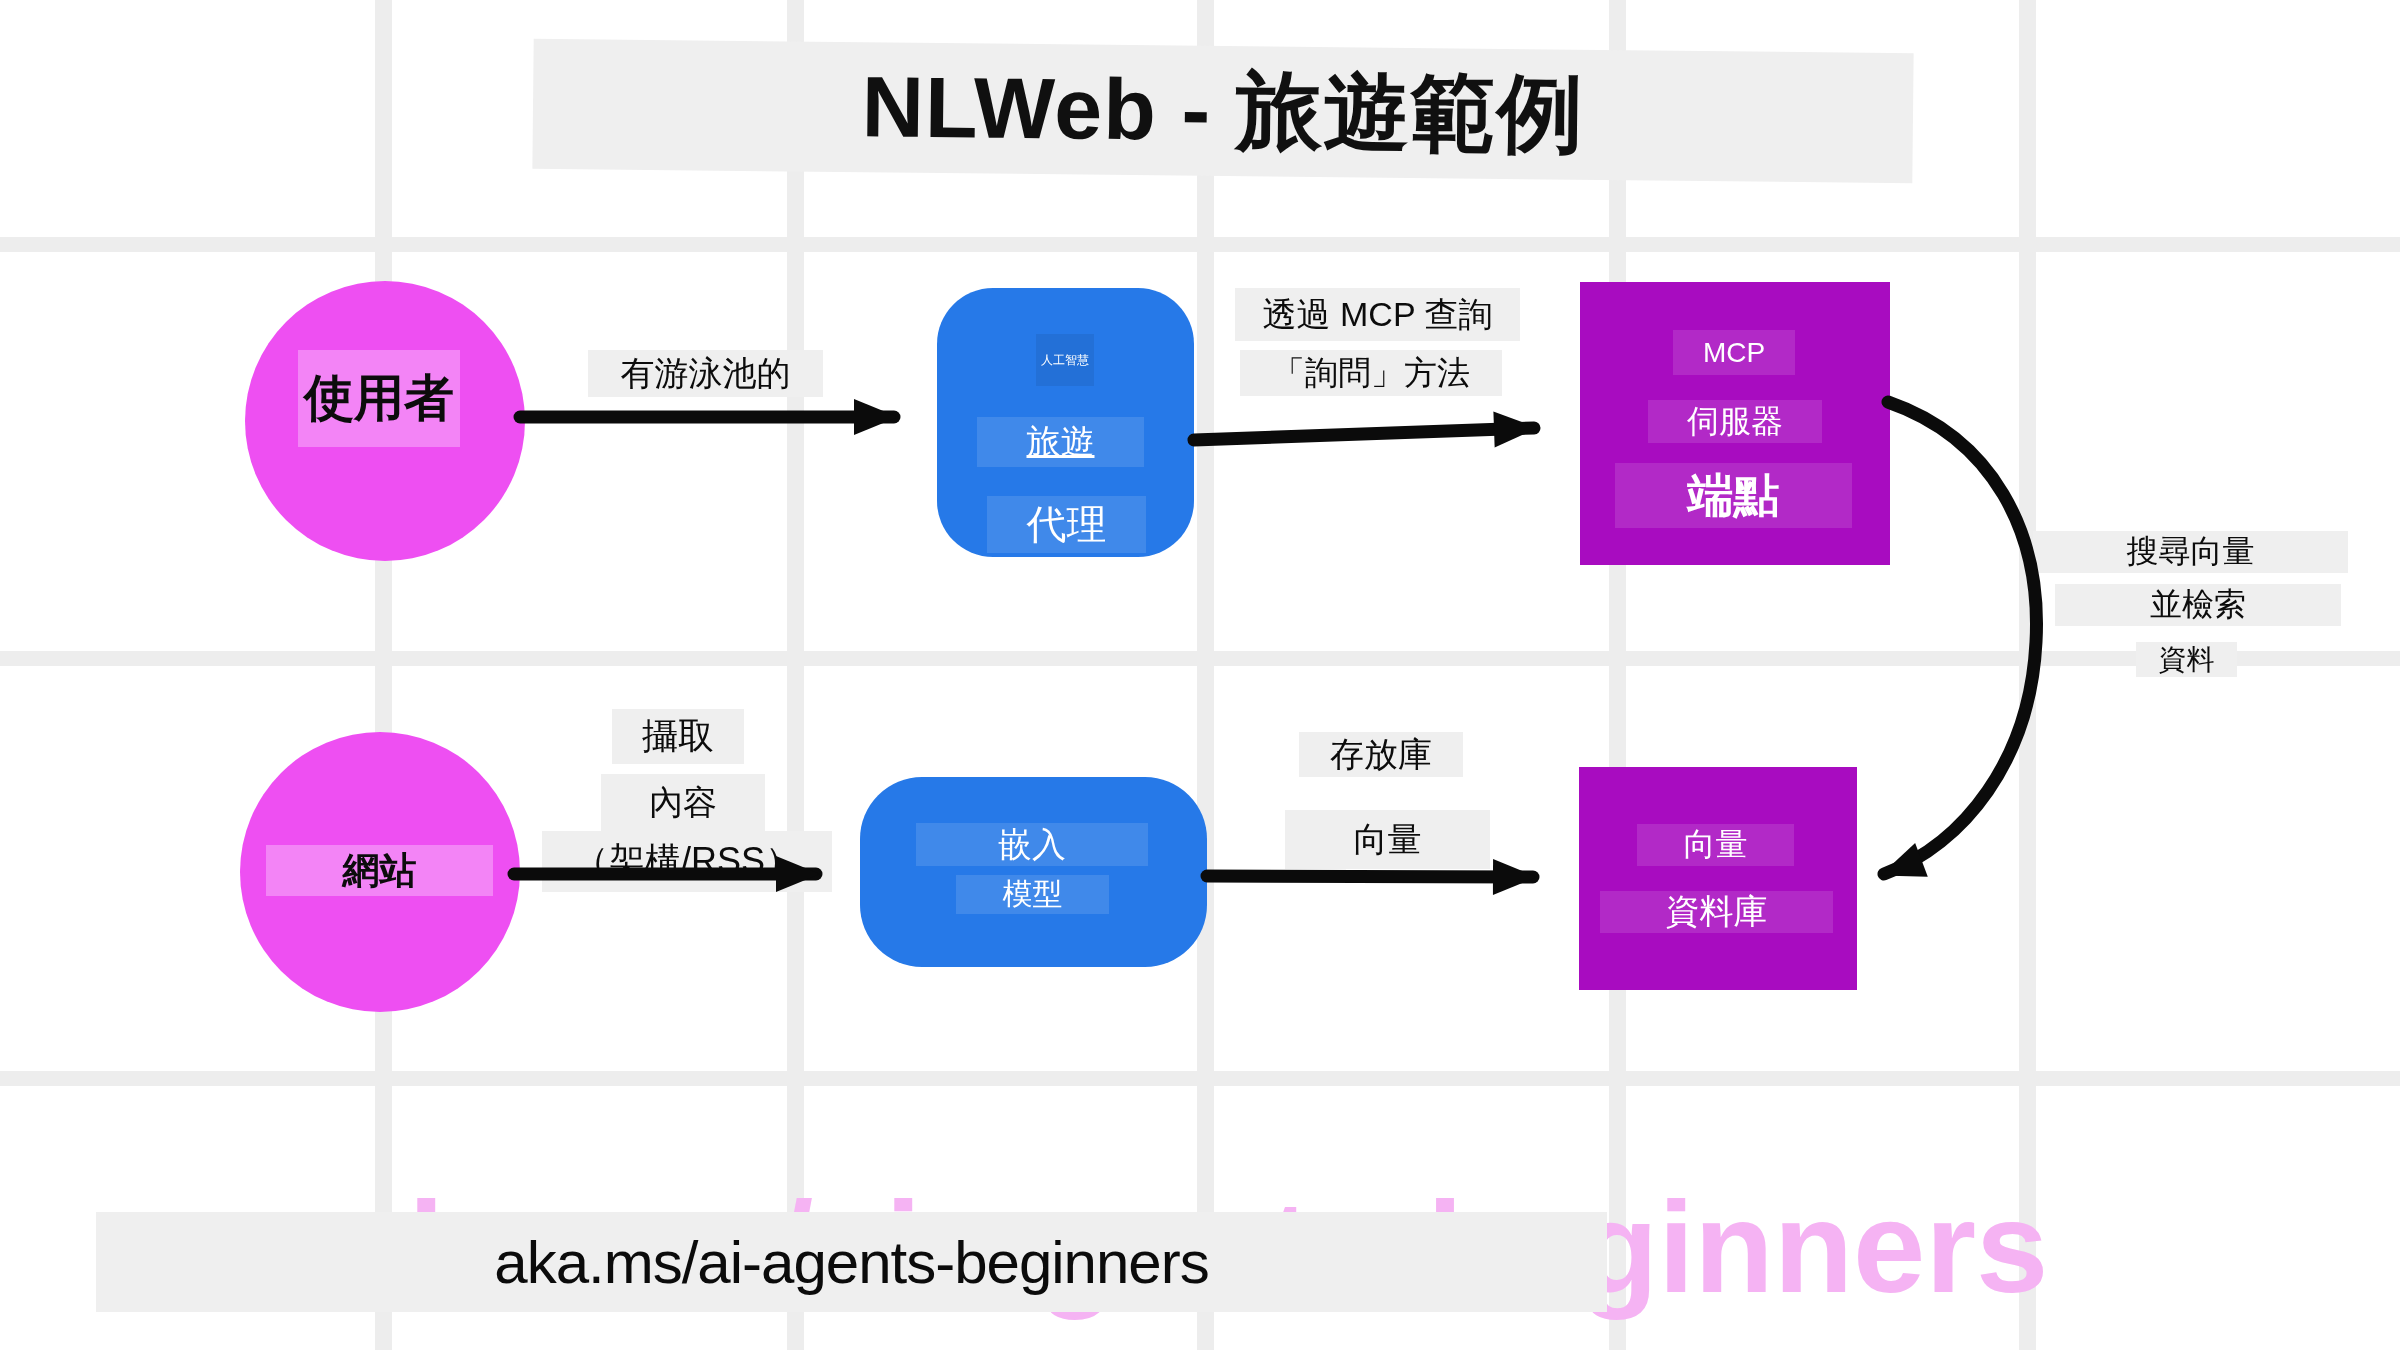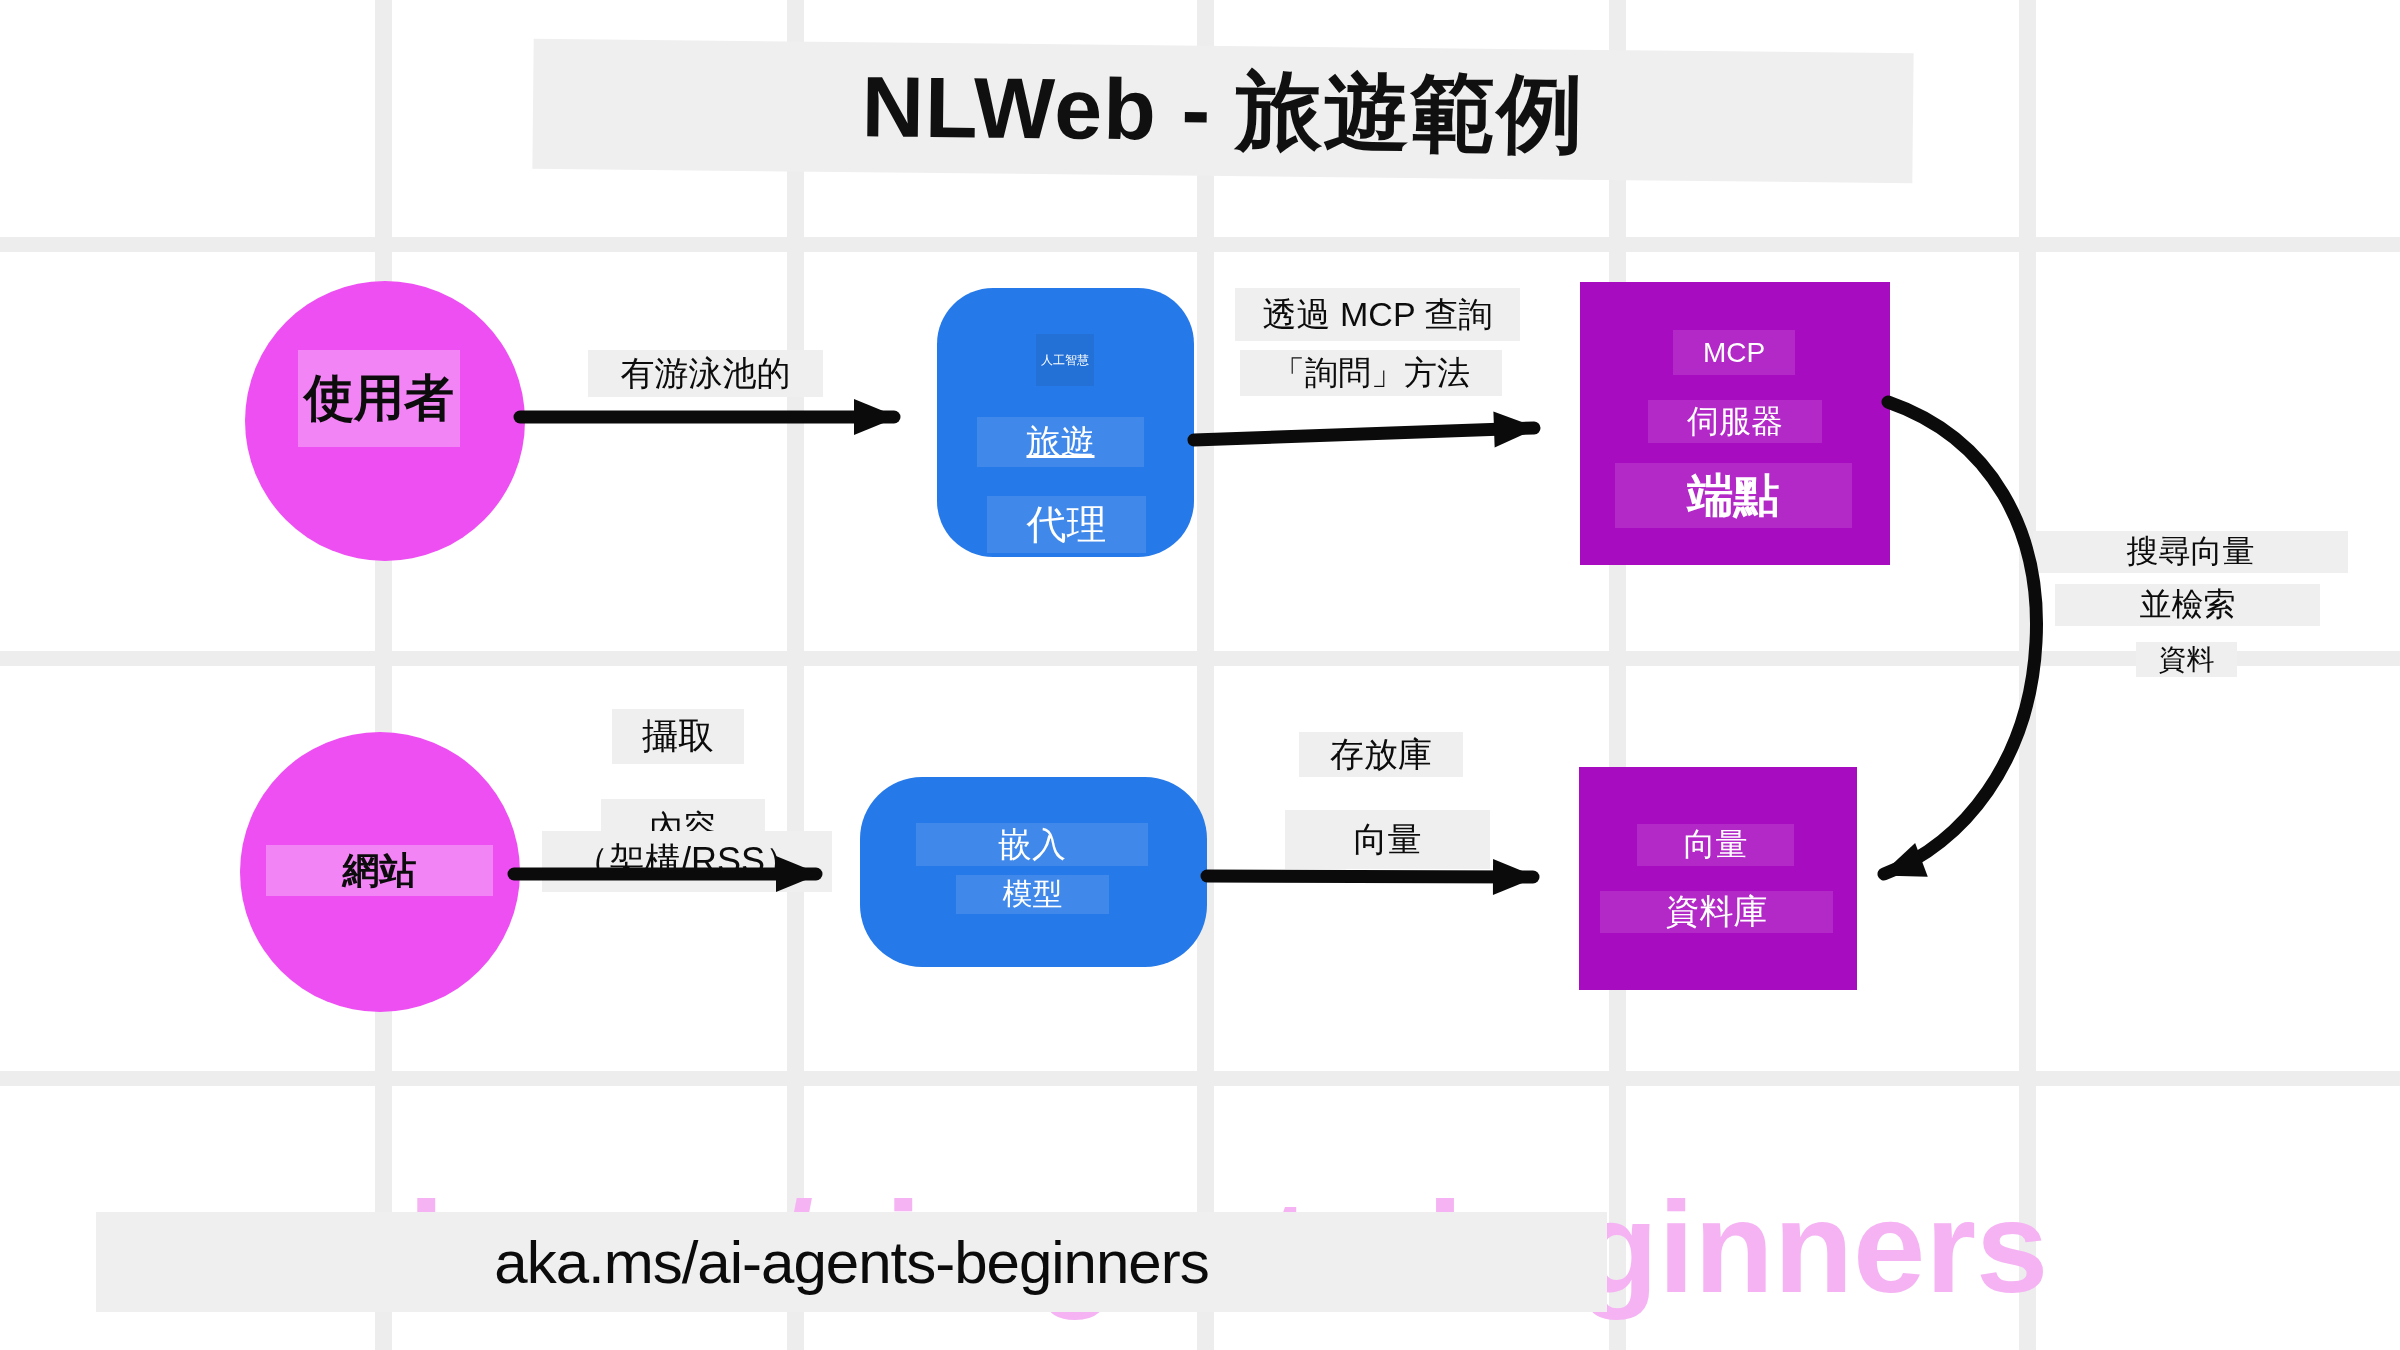--- a/index.html
+++ b/index.html
@@ -103,25 +103,25 @@
     <div class="inner-band" style="left:58px;top:57px;width:157px;height:42px;font-size:32px;">向量</div>
     <div class="inner-band" style="left:21px;top:124px;width:233px;height:42px;font-size:34px;">資料庫</div>
   </div>
 
   <div class="glabel" style="left:588px;top:350px;width:235px;height:47px;font-size:34px;">有游泳池的</div>
 
   <div class="glabel" style="left:1235px;top:288px;width:285px;height:53px;font-size:34px;">透過 MCP 查詢</div>
   <div class="glabel" style="left:1240px;top:350px;width:262px;height:46px;font-size:33px;">「詢問」方法</div>
 
   <div class="glabel" style="left:2033px;top:531px;width:315px;height:42px;font-size:32px;">搜尋向量</div>
-  <div class="glabel" style="left:2055px;top:584px;width:265px;height:42px;font-size:32px;">並檢索</div>
+  <div class="glabel" style="left:2055px;top:584px;width:286px;height:42px;font-size:32px;">並檢索</div>
   <div class="glabel" style="left:2136px;top:642px;width:101px;height:35px;font-size:28px;">資料</div>
 
   <div class="glabel" style="left:612px;top:709px;width:132px;height:55px;font-size:36px;">攝取</div>
-  <div class="glabel" style="left:601px;top:774px;width:164px;height:58px;font-size:34px;margin-top:25px;">內容</div>
+  <div class="glabel" style="left:601px;top:774px;width:164px;height:58px;font-size:34px;">內容</div>
   <div class="glabel" style="left:542px;top:831px;width:290px;height:61px;font-size:36px;">（架構/RSS）</div>
 
   <div class="glabel" style="left:1299px;top:732px;width:164px;height:45px;font-size:34px;">存放庫</div>
   <div class="glabel" style="left:1285px;top:810px;width:205px;height:59px;font-size:34px;">向量</div>
 
   <svg class="arrow-layer" viewBox="0 0 2400 1350">
     <defs>
       <marker id="ah" markerUnits="userSpaceOnUse" markerWidth="52" markerHeight="48" refX="44" refY="24" orient="auto">
         <path d="M4,6 L48,24 L4,42 Z" fill="#0b0b0b"></path>
       </marker>

